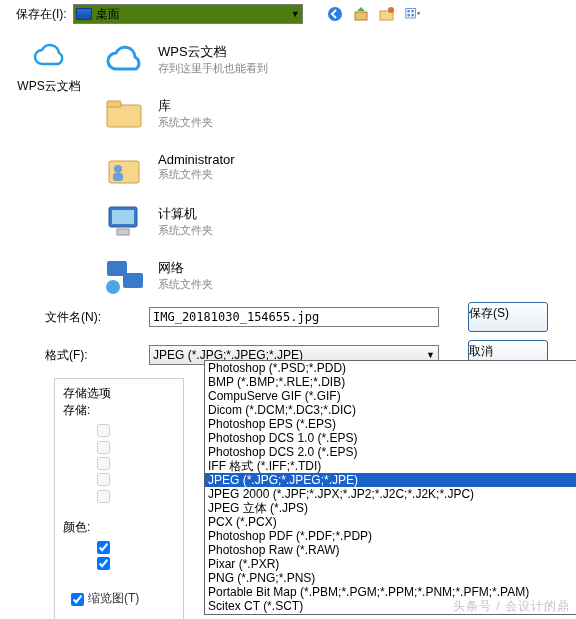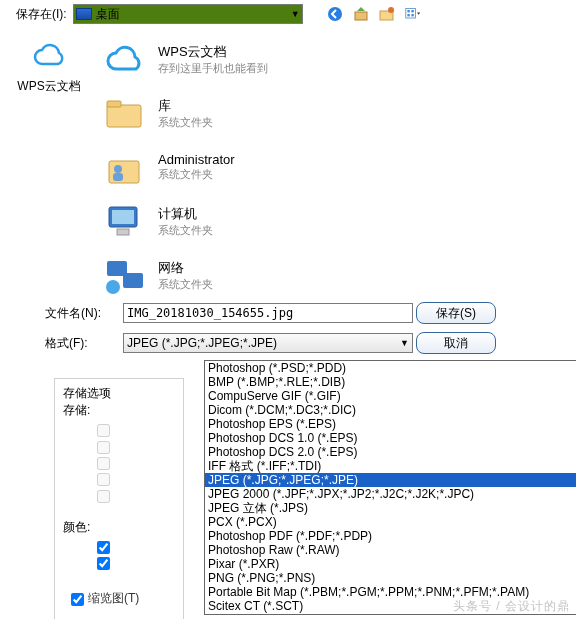--- a/index.html
+++ b/index.html
@@ -21,26 +21,26 @@
   .sidebar svg { width: 36px; height: 36px; }
   .sidebar .slabel { text-align: center; }
   .listing { flex: 1; padding: 6px 4px 0 4px; overflow: hidden; }
   .item { display: flex; align-items: center; gap: 10px; padding: 4px 0 8px 0; }
   .item .iicon { width: 46px; height: 42px; display: flex; align-items: center; justify-content: center; }
   .item .iicon svg { width: 44px; height: 42px; }
   .item .itxt .t1 { font-size: 13px; }
   .item .itxt .t2 { font-size: 11px; color: #888; }
 
   
-  .formrow { display: flex; align-items: center; padding: 4px 8px 4px 45px; gap: 3px; }
+  .formrow { display: flex; align-items: center; padding: 4px 8px 4px 45px; gap: 29px; }
   .formrow .flbl { width: 75px; }
   .formrow input[type=text], .formrow .sel { width: 290px; height: 20px; border: 1px solid #7a7a7a; padding: 1px 3px; font-family: SimSun, monospace; font-size: 12px; background: #fff; }
   .formrow .sel { display: flex; align-items: center; background: linear-gradient(#fafafa,#e6e6e6); }
   .formrow .sel span:first-child { flex: 1; }
-  .btn { width: 80px; height: 22px; border: 1px solid #34679e; background: linear-gradient(#fefefe,#e6eef7); border-radius: 8px; text-align: center; line-height: 20px; cursor: pointer; }
+  .btn { width: 80px; height: 30px; border: 1px solid #34679e; background: linear-gradient(#fefefe,#e6eef7); border-radius: 3px; text-align: left; line-height: 20px; cursor: pointer; }
 
   
   .optpanel { position: absolute; left: 54px; top: 378px; width: 130px; border: 1px solid #d0d0d0; padding: 6px 8px 30px 8px; }
   .optpanel .grp { margin-bottom: 16px; }
   .optpanel .grp .cap { display: block; margin-bottom: 4px; }
   .optpanel label { display: block; margin: 2px 0 2px 34px; color: #333; }
   .optpanel label.thumb { margin-left: 8px; margin-top: 20px; }
   .optpanel input[type=checkbox] { vertical-align: middle; margin-right: 4px; }
 
   

